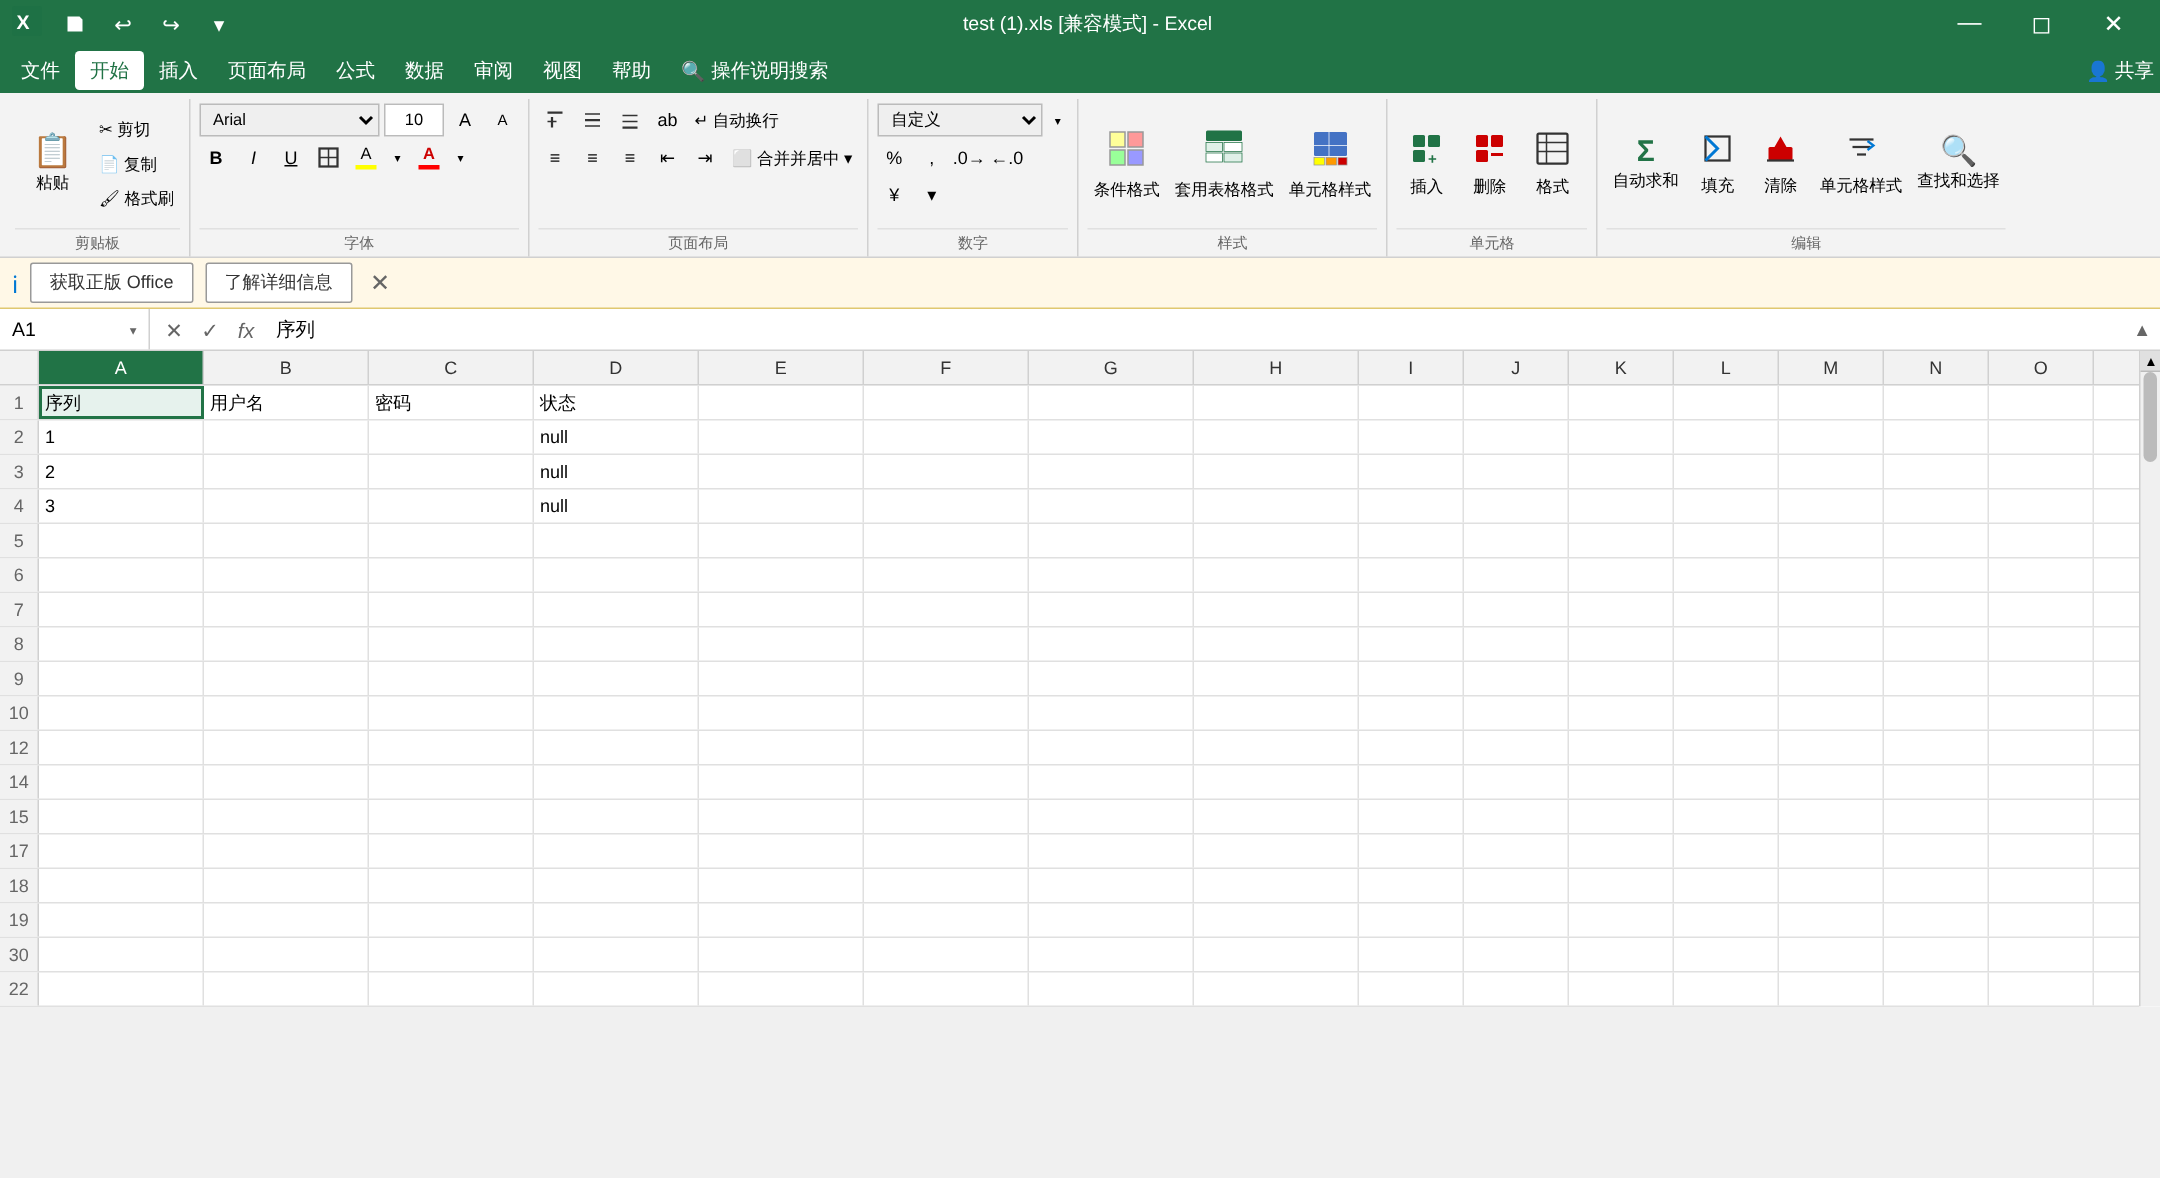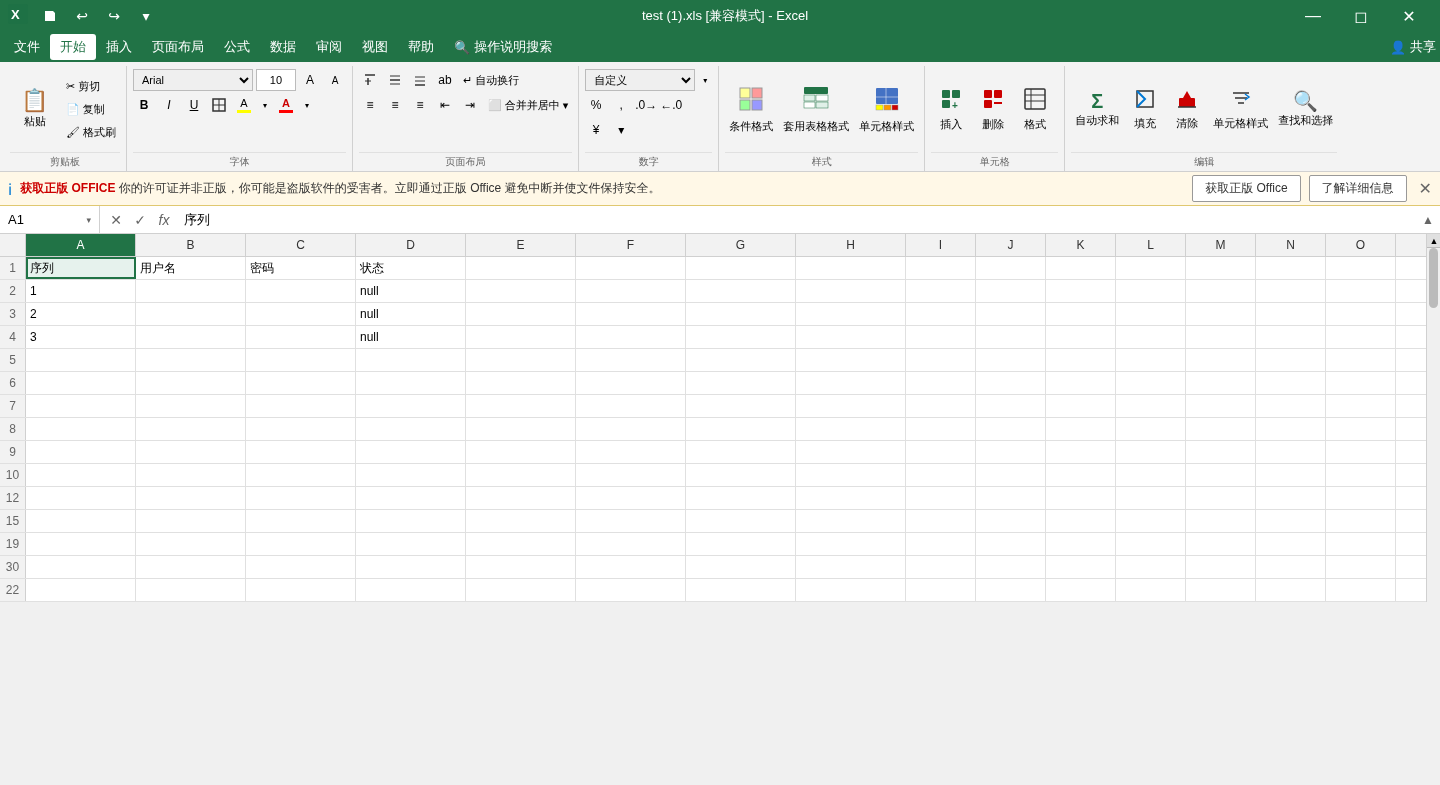--- a/index.html
+++ b/index.html
@@ -586,24 +586,20 @@
         </div>
       </div>
       <div class="ribbon-group-label">编辑</div>
     </div>
 
   </div>
 </div>
 
 <div id="notification-bar">
   <span class="notif-icon">ℹ</span>
-  <div class="notif-text">
-    <strong>获取正版 OFFICE</strong>
-    <span> <span>你的许可证并非正版，你可能是盗版软件的受害者。立即通过正版 Office 避免中断并使文件保持安全。</span></span>
-  </div>
   <button class="notif-btn">获取正版 Office</button>
   <button class="notif-btn">了解详细信息</button>
   <span class="notif-close">✕</span>
 </div>
 
 <div id="formula-bar">
   <div id="cell-ref">
     <span>A1</span>
     <span style="margin-left:auto; font-size:9px; color:#666;">▾</span>
   </div>
@@ -845,21 +841,78 @@
           <div class="cell col-I" style="width: 70px;"></div>
           <div class="cell col-J" style="width: 70px;"></div>
           <div class="cell col-K" style="width: 70px;"></div>
           <div class="cell col-L" style="width: 70px;"></div>
           <div class="cell col-M" style="width: 70px;"></div>
           <div class="cell col-N" style="width: 70px;"></div>
           <div class="cell col-O" style="width: 70px;"></div>
           <div class="cell col-P" style="width: 70px;"></div>
         </div>
         <div class="sheet-row">
+          <div class="row-num">14</div>
+          <div class="cell col-A" style="width: 110px;"></div>
+          <div class="cell col-B" style="width: 110px;"></div>
+          <div class="cell col-C" style="width: 110px;"></div>
+          <div class="cell col-D" style="width: 110px;"></div>
+          <div class="cell col-E" style="width: 110px;"></div>
+          <div class="cell col-F" style="width: 110px;"></div>
+          <div class="cell col-G" style="width: 110px;"></div>
+          <div class="cell col-H" style="width: 110px;"></div>
+          <div class="cell col-I" style="width: 70px;"></div>
+          <div class="cell col-J" style="width: 70px;"></div>
+          <div class="cell col-K" style="width: 70px;"></div>
+          <div class="cell col-L" style="width: 70px;"></div>
+          <div class="cell col-M" style="width: 70px;"></div>
+          <div class="cell col-N" style="width: 70px;"></div>
+          <div class="cell col-O" style="width: 70px;"></div>
+          <div class="cell col-P" style="width: 70px;"></div>
+        </div>
+        <div class="sheet-row">
           <div class="row-num">15</div>
+          <div class="cell col-A" style="width: 110px;"></div>
+          <div class="cell col-B" style="width: 110px;"></div>
+          <div class="cell col-C" style="width: 110px;"></div>
+          <div class="cell col-D" style="width: 110px;"></div>
+          <div class="cell col-E" style="width: 110px;"></div>
+          <div class="cell col-F" style="width: 110px;"></div>
+          <div class="cell col-G" style="width: 110px;"></div>
+          <div class="cell col-H" style="width: 110px;"></div>
+          <div class="cell col-I" style="width: 70px;"></div>
+          <div class="cell col-J" style="width: 70px;"></div>
+          <div class="cell col-K" style="width: 70px;"></div>
+          <div class="cell col-L" style="width: 70px;"></div>
+          <div class="cell col-M" style="width: 70px;"></div>
+          <div class="cell col-N" style="width: 70px;"></div>
+          <div class="cell col-O" style="width: 70px;"></div>
+          <div class="cell col-P" style="width: 70px;"></div>
+        </div>
+        <div class="sheet-row">
+          <div class="row-num">17</div>
+          <div class="cell col-A" style="width: 110px;"></div>
+          <div class="cell col-B" style="width: 110px;"></div>
+          <div class="cell col-C" style="width: 110px;"></div>
+          <div class="cell col-D" style="width: 110px;"></div>
+          <div class="cell col-E" style="width: 110px;"></div>
+          <div class="cell col-F" style="width: 110px;"></div>
+          <div class="cell col-G" style="width: 110px;"></div>
+          <div class="cell col-H" style="width: 110px;"></div>
+          <div class="cell col-I" style="width: 70px;"></div>
+          <div class="cell col-J" style="width: 70px;"></div>
+          <div class="cell col-K" style="width: 70px;"></div>
+          <div class="cell col-L" style="width: 70px;"></div>
+          <div class="cell col-M" style="width: 70px;"></div>
+          <div class="cell col-N" style="width: 70px;"></div>
+          <div class="cell col-O" style="width: 70px;"></div>
+          <div class="cell col-P" style="width: 70px;"></div>
+        </div>
+        <div class="sheet-row">
+          <div class="row-num">18</div>
           <div class="cell col-A" style="width: 110px;"></div>
           <div class="cell col-B" style="width: 110px;"></div>
           <div class="cell col-C" style="width: 110px;"></div>
           <div class="cell col-D" style="width: 110px;"></div>
           <div class="cell col-E" style="width: 110px;"></div>
           <div class="cell col-F" style="width: 110px;"></div>
           <div class="cell col-G" style="width: 110px;"></div>
           <div class="cell col-H" style="width: 110px;"></div>
           <div class="cell col-I" style="width: 70px;"></div>
           <div class="cell col-J" style="width: 70px;"></div>

